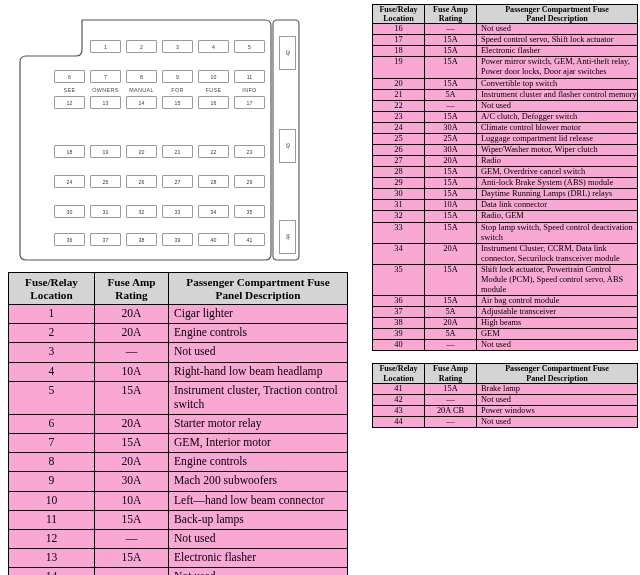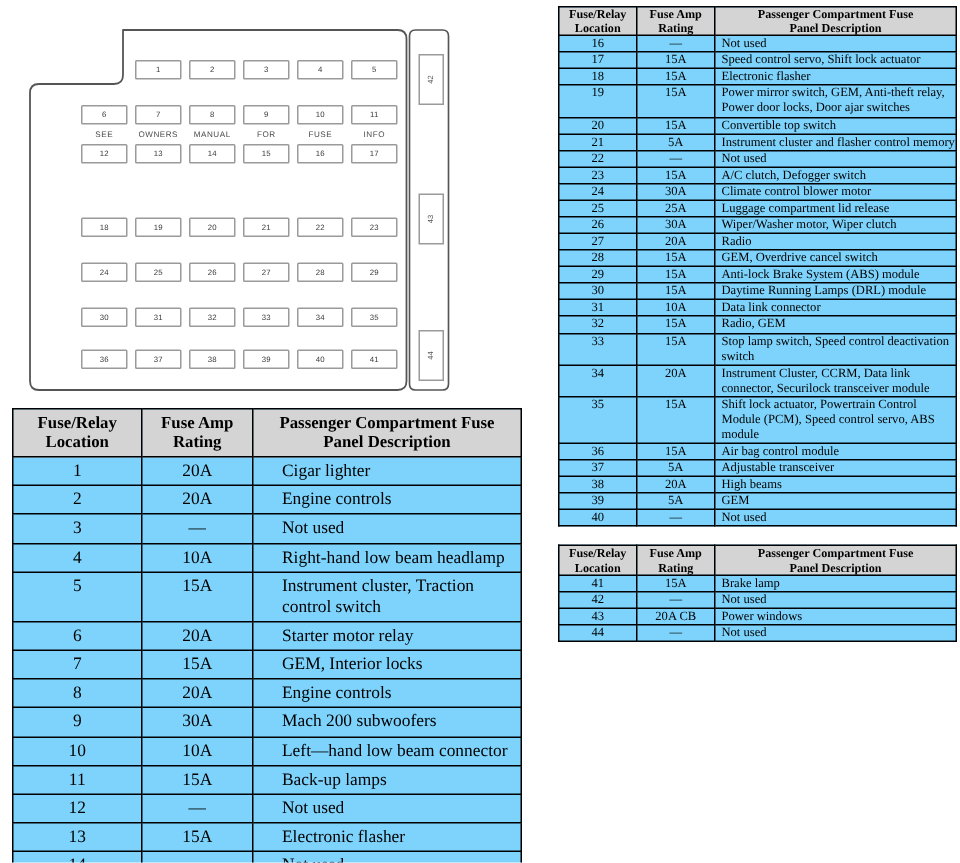--- a/index.html
+++ b/index.html
@@ -79,21 +79,21 @@
     color: #4a4a4a;
     letter-spacing: .35px;
     text-align: center;
     white-space: nowrap;
   }
 
   
   table.fuse-table {
     border-collapse: collapse;
     table-layout: fixed;
-    background: #7dd3fc;
+    background: #f9a8d4;
     border: 1.6px solid #000;
   }
   table.fuse-table th,
   table.fuse-table td {
     border: 1px solid #000;
     vertical-align: top;
     padding: 0;
   }
   table.fuse-table th {
     background: #d4d4d4;
@@ -102,21 +102,21 @@
     line-height: 1.12;
   }
   .col-loc   { text-align: center; }
   .col-amp   { text-align: center; }
   .col-desc  { text-align: left; }
 
   
   #table-left { width: 340px; margin: 0; }
   #table-left th { font-size: 11.2px; padding: 3px 1px; }
   #table-left td { font-size: 11.6px; padding: 2px 2px; line-height: 1.22; }
-  #table-left td.col-desc { padding-left: 19px; }
+  #table-left td.col-desc { padding-left: 5px; }
   #table-left .c1 { width: 86px; }
   #table-left .c2 { width: 74px; }
 
   
   .table-right { width: 266px; }
   .table-right th { font-size: 8.1px; padding: 2px 1px; }
   .table-right td { font-size: 8.4px; padding: 1.2px 2px; line-height: 1.2; }
   .table-right td.col-desc { padding-left: 4px; }
   .table-right .c1 { width: 52px; }
   .table-right .c2 { width: 52px; }
@@ -258,21 +258,21 @@
           <td class="col-desc">Instrument cluster, Traction control switch</td>
         </tr>
         <tr>
           <td class="col-loc thick-right">6</td>
           <td class="col-amp thick-right">20A</td>
           <td class="col-desc">Starter motor relay</td>
         </tr>
         <tr>
           <td class="col-loc thick-right">7</td>
           <td class="col-amp thick-right">15A</td>
-          <td class="col-desc">GEM, Interior locks</td>
+          <td class="col-desc">GEM, Interior motor</td>
         </tr>
         <tr>
           <td class="col-loc thick-right">8</td>
           <td class="col-amp thick-right">20A</td>
           <td class="col-desc">Engine controls</td>
         </tr>
         <tr>
           <td class="col-loc thick-right">9</td>
           <td class="col-amp thick-right">30A</td>
           <td class="col-desc">Mach 200 subwoofers</td>
@@ -397,21 +397,21 @@
           <td class="col-desc">GEM, Overdrive cancel switch</td>
         </tr>
         <tr>
           <td class="col-loc thick-right">29</td>
           <td class="col-amp thick-right">15A</td>
           <td class="col-desc">Anti-lock Brake System (ABS) module</td>
         </tr>
         <tr>
           <td class="col-loc thick-right">30</td>
           <td class="col-amp thick-right">15A</td>
-          <td class="col-desc">Daytime Running Lamps (DRL) module</td>
+          <td class="col-desc">Daytime Running Lamps (DRL) relays</td>
         </tr>
         <tr>
           <td class="col-loc thick-right">31</td>
           <td class="col-amp thick-right">10A</td>
           <td class="col-desc">Data link connector</td>
         </tr>
         <tr>
           <td class="col-loc thick-right">32</td>
           <td class="col-amp thick-right">15A</td>
           <td class="col-desc">Radio, GEM</td>

